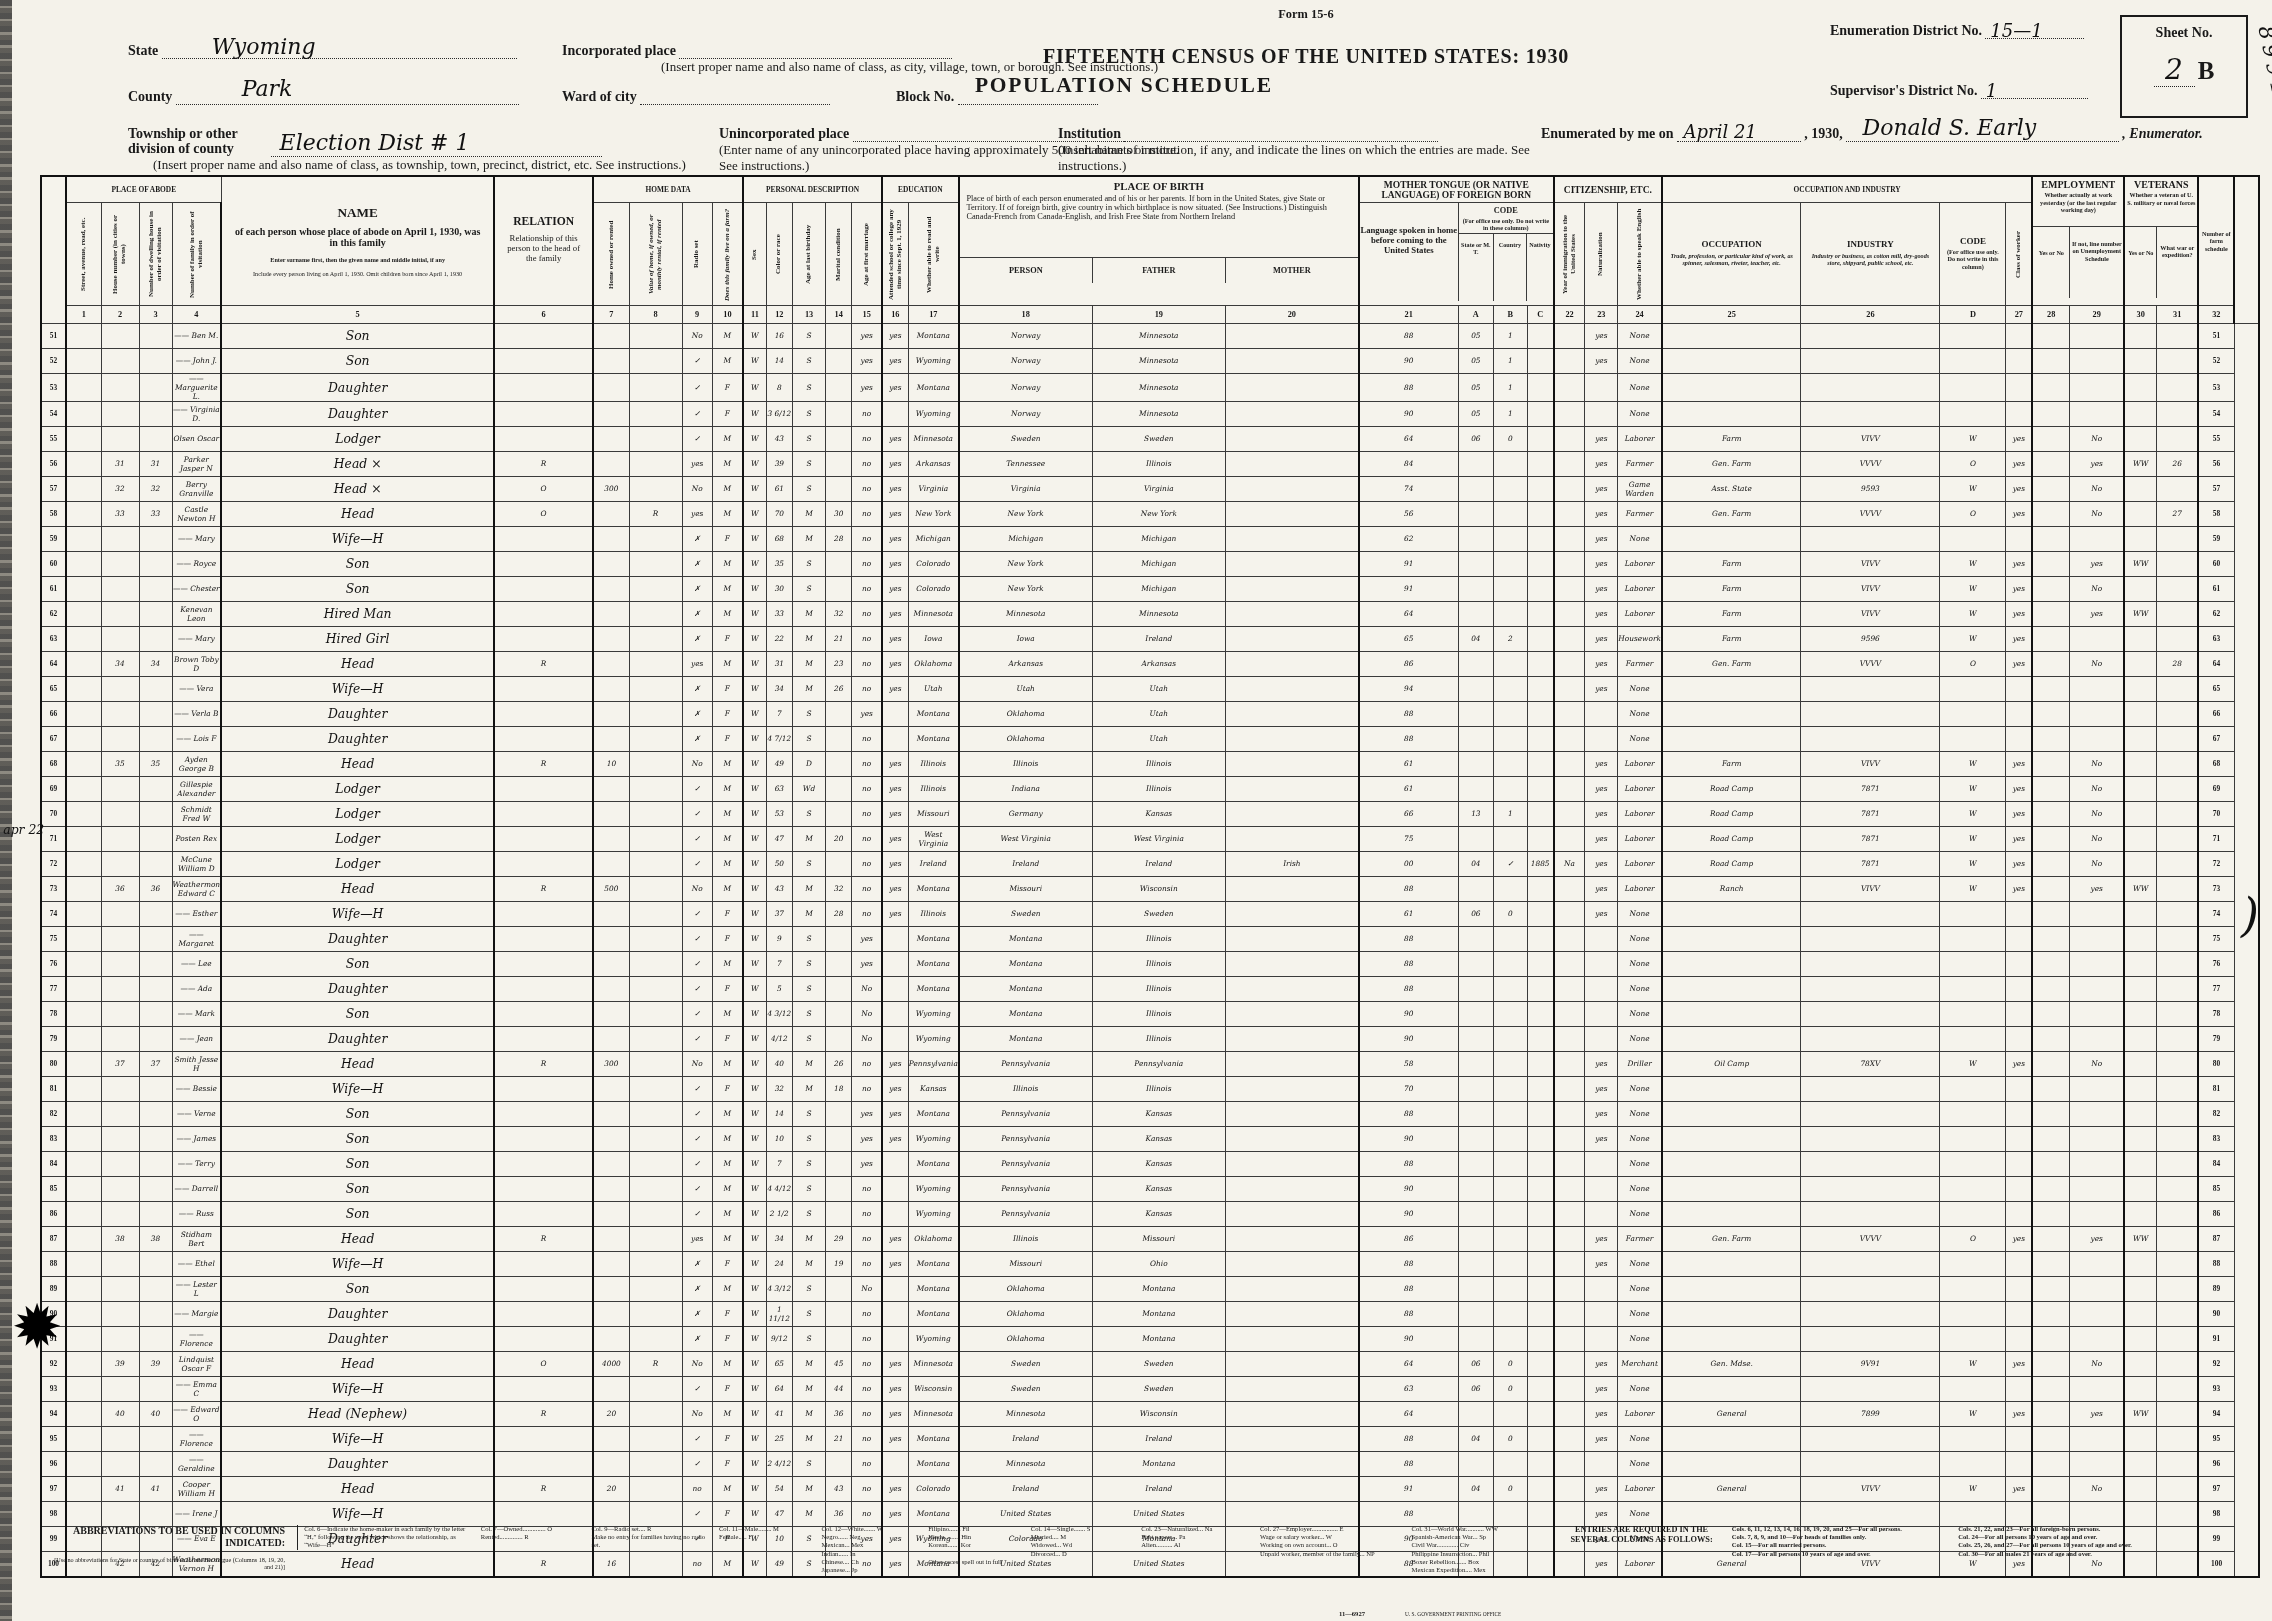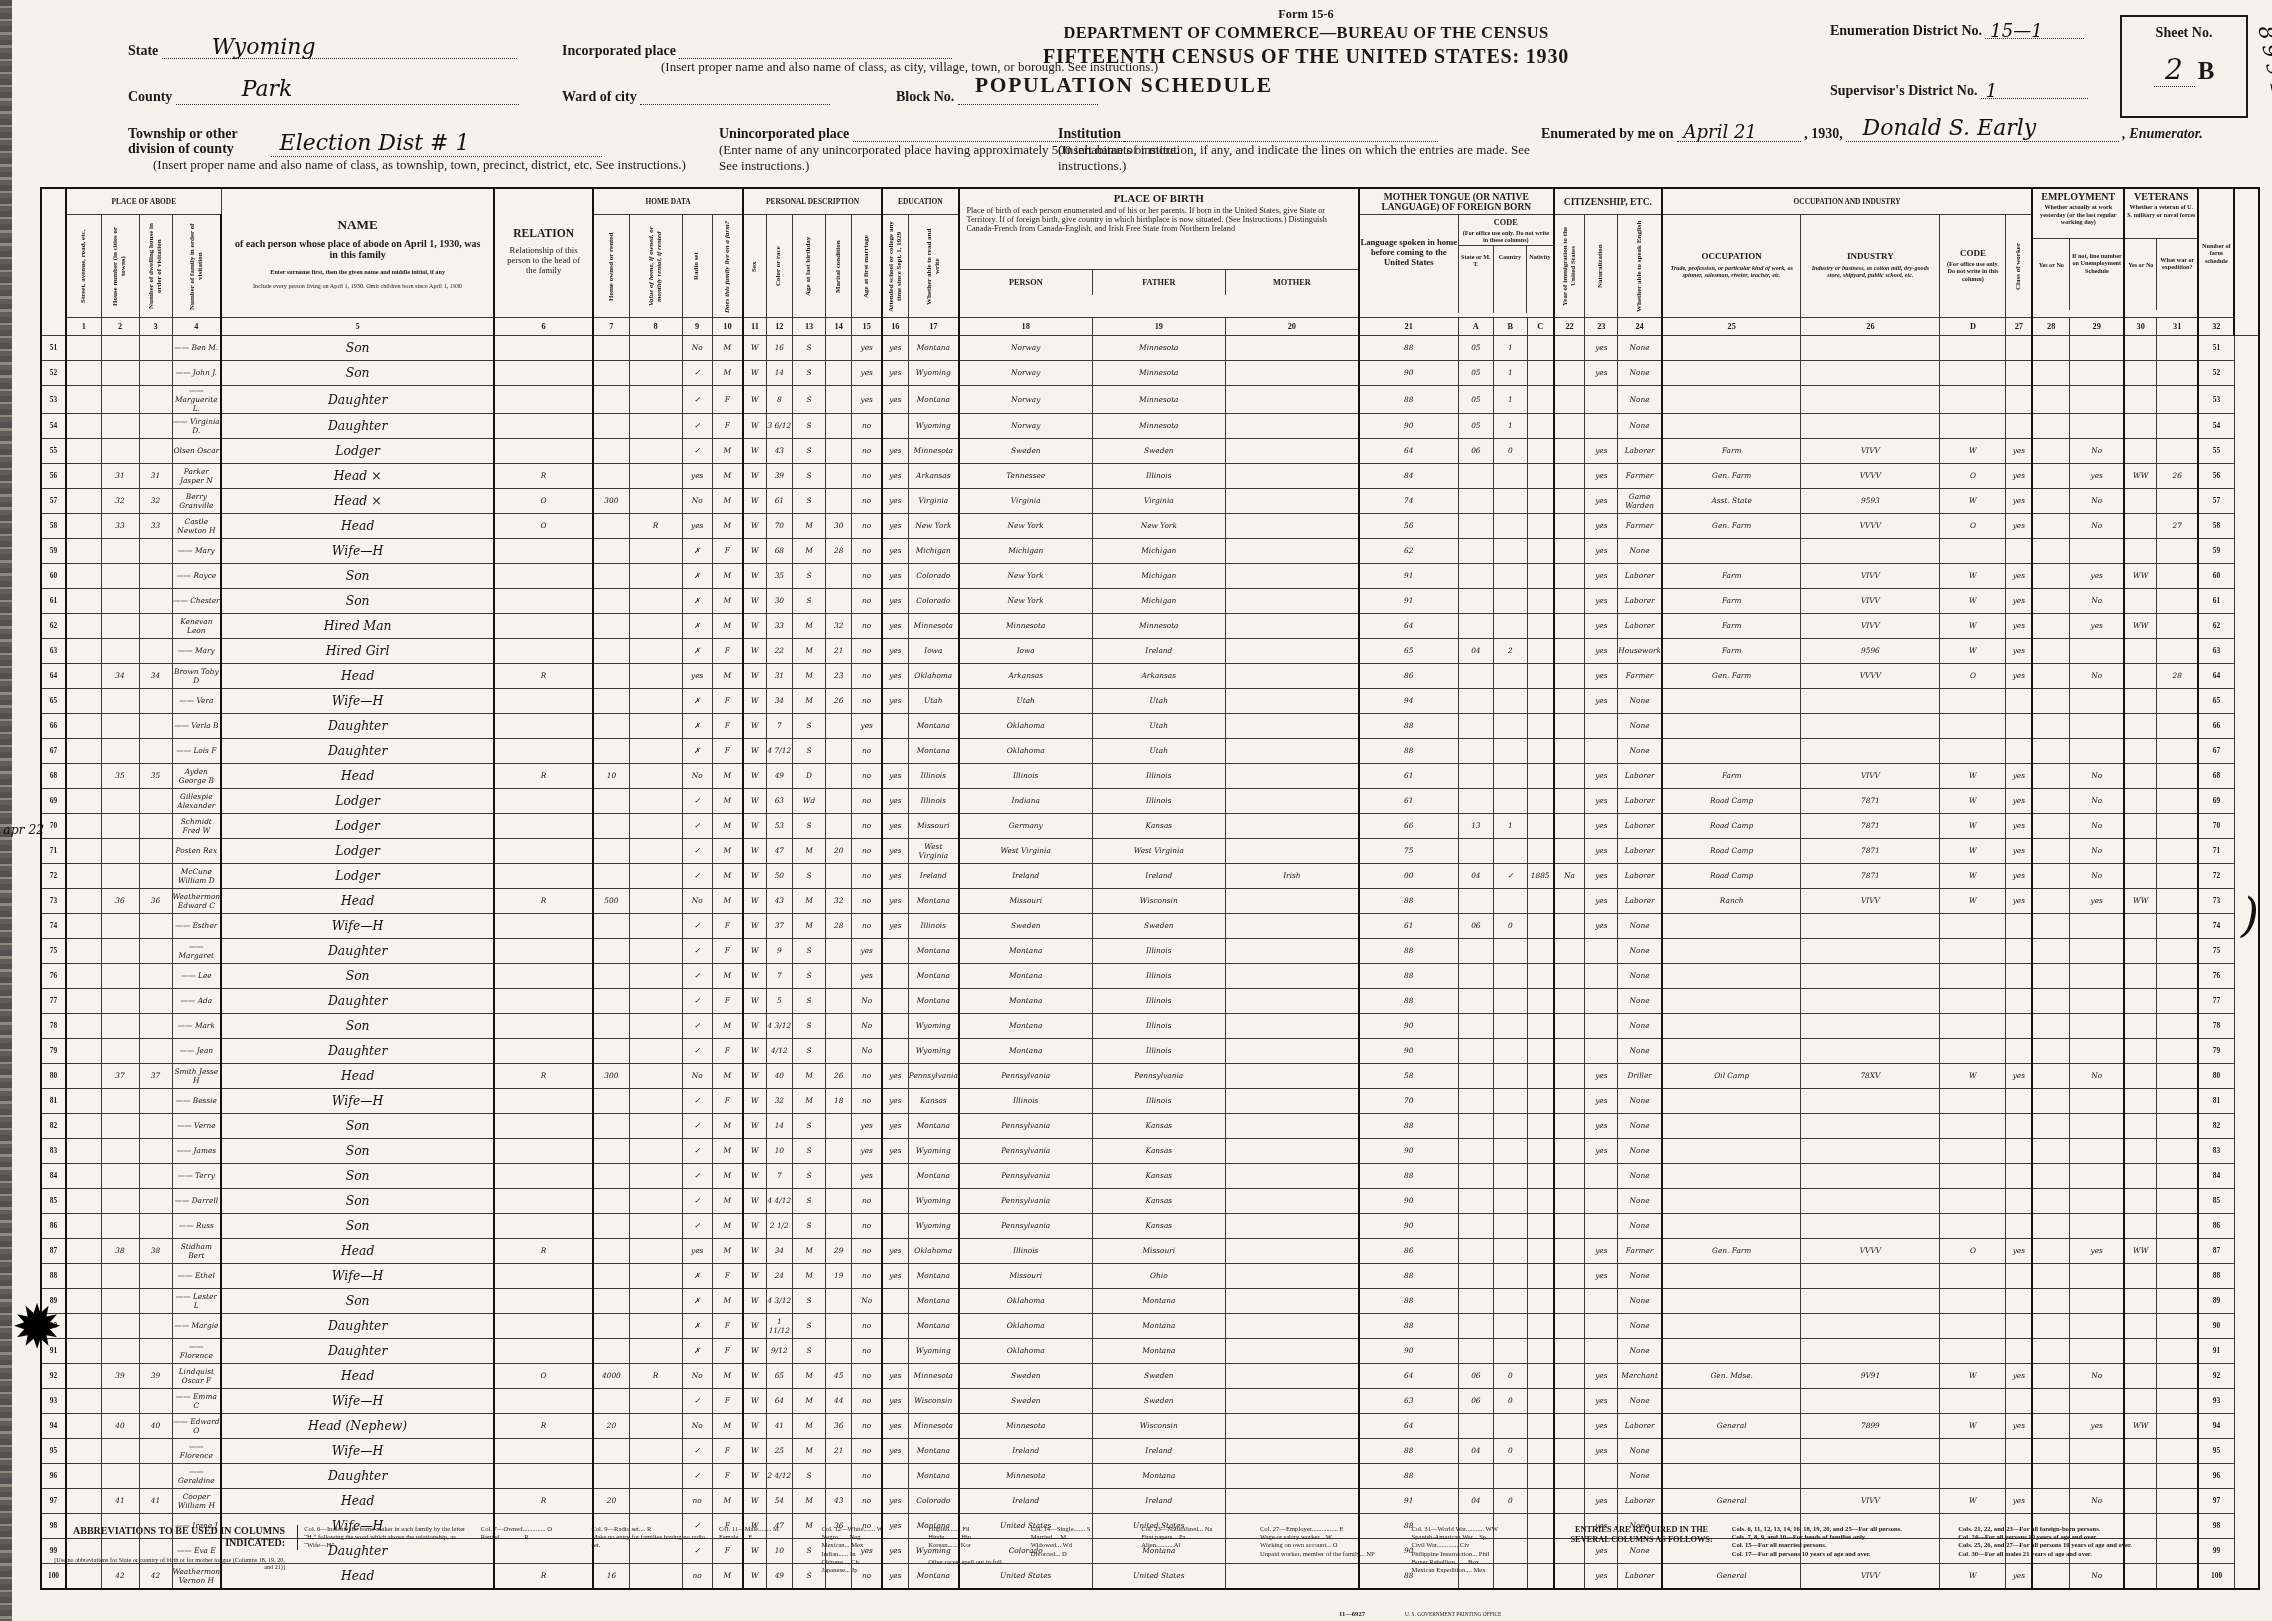--- a/index.html
+++ b/index.html
@@ -47,21 +47,20 @@
   .fb{white-space:pre-line;}
   .fentries{font-weight:bold;font-size:8.3px;text-align:center;width:157px;}
 </style>
 </head>
 <body>
 
 <div class="page">
   <div class="edge"></div>
 
   <div class="abs ttl1" style="left:1058px;top:6.6px;width:496px;">Form 15-6</div>
-  <div class="abs ttl2" style="left:893px;top:23px;width:826px;">DEPARTMENT OF COMMERCE—BUREAU OF THE CENSUS</div>
   <div class="abs ttl3" style="left:893px;top:45px;width:826px;">FIFTEENTH CENSUS OF THE UNITED STATES: 1930</div>
   <div class="abs ttl4" style="left:975px;top:73px;width:661px;">POPULATION SCHEDULE</div>
 
   <div class="abs" style="left:128px;top:43px;">
     <span class="lbl">State</span>
     <span class="dot" style="width:355px;position:relative;">
       <span class="hw hw-lg" style="position:absolute;left:50px;top:-21.5px;">Wyoming</span>
     </span>
   </div>
   <div class="abs" style="left:562px;top:43px;">
@@ -130,21 +129,21 @@
   <div class="abs sheetbox" style="left:2120px;top:15px;">
     <div style="font-size:14px;font-weight:bold;margin-top:8.3px;">Sheet No.</div>
     <div style="margin-top:11.6px;">
       <span class="hw" style="font-size:28px;border-bottom:1.7px dotted #222;padding:0 11.6px;">2</span>
       <span style="font-size:25px;font-weight:bold;">B</span>
     </div>
   </div>
 
   <div class="abs hw" style="left:2236px;top:50px;font-size:21.5px;transform:rotate(78deg);letter-spacing:5px;">8991</div>
 
-  <div class="abs" style="left:40px;top:187px;">
+  <div class="abs" style="left:40px;top:175px;">
   <table class="census">
     <colgroup>
       <col style="width:25px">
           <col style="width:35px">
           <col style="width:38px">
           <col style="width:33px">
           <col style="width:33px">
       <col style="width:273px">
           <col style="width:99px">
       <col style="width:36px">

